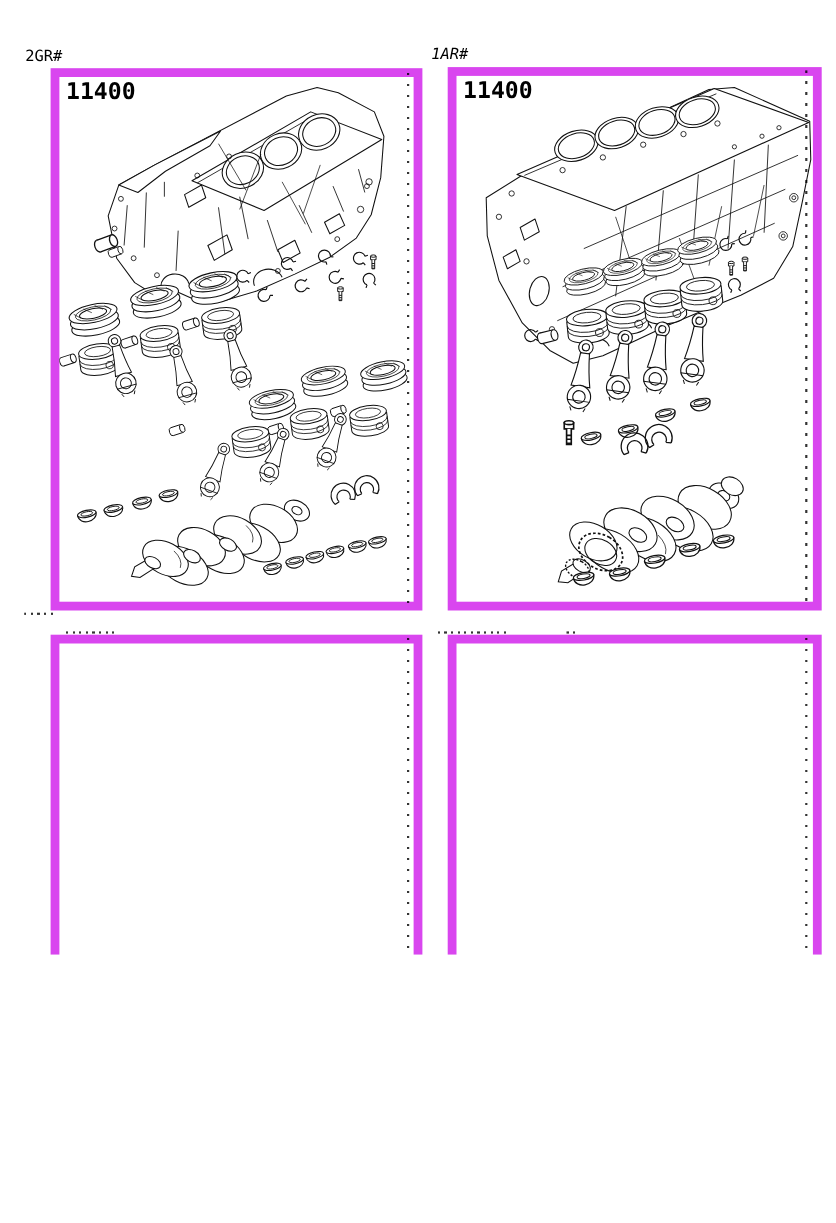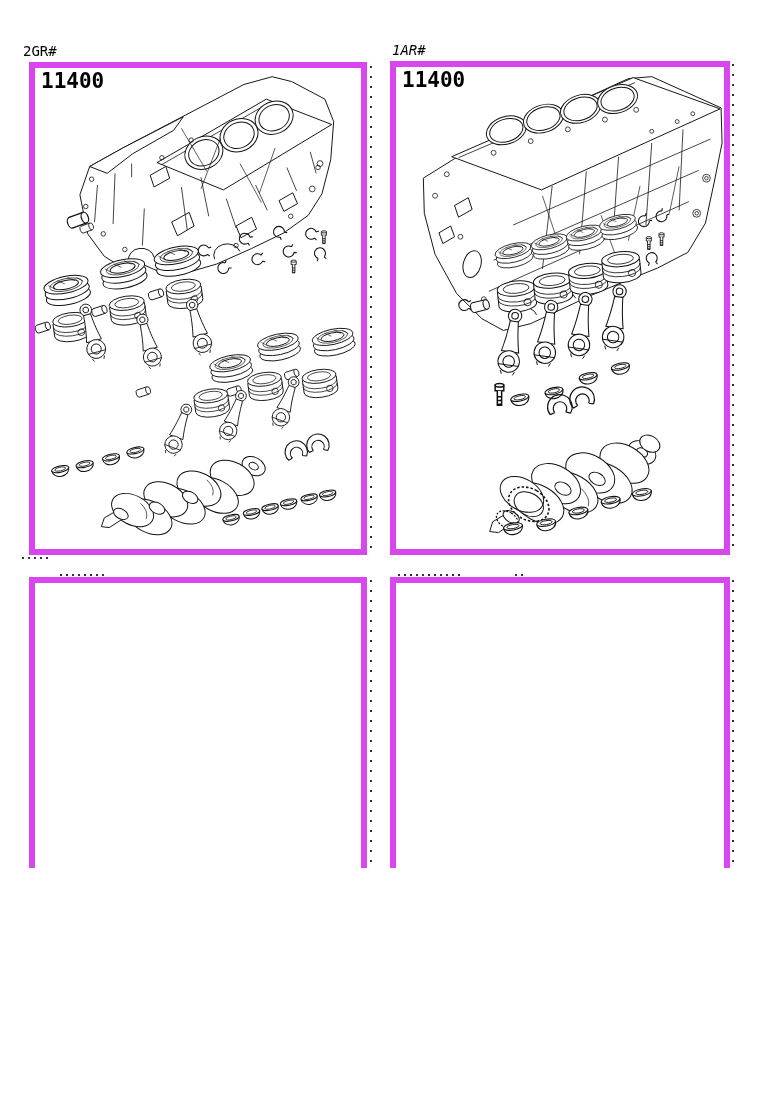--- a/index.html
+++ b/index.html
@@ -1,19 +1,19 @@
 <!DOCTYPE html>
 <html><head>
 <meta charset="utf-8">
 <style>
   html,body{margin:0;padding:0;background:#ffffff;}
   .page{position:relative;width:760px;height:868px;background:#ffffff;overflow:hidden;
         font-family:"DejaVu Sans Mono","Liberation Mono",monospace;color:#000;}
   .code-label{position:absolute;font-size:14px;line-height:14px;letter-spacing:0;color:#000;}
-  .panel{position:absolute;border:6px solid #d946ef;box-sizing:border-box;background:#fff;}
+  .panel{position:absolute;border:8px solid #d946ef;box-sizing:border-box;background:#fff;margin-left:17px;}
   .panel svg{position:absolute;left:0;top:0;width:100%;height:100%;}
   .part-number{position:absolute;left:6px;top:2px;font-size:21px;font-weight:bold;
                letter-spacing:0;line-height:22px;z-index:2;}
   .vticks{position:absolute;width:2px;
           background:repeating-linear-gradient(to bottom,#000 0 2px,transparent 2px 10px);opacity:.8;}
   .hticks{position:absolute;height:2px;
           background:repeating-linear-gradient(to right,#000 0 2px,transparent 2px 6px);opacity:.8;}
   svg *{vector-effect:none;}
 </style>
 </head>

